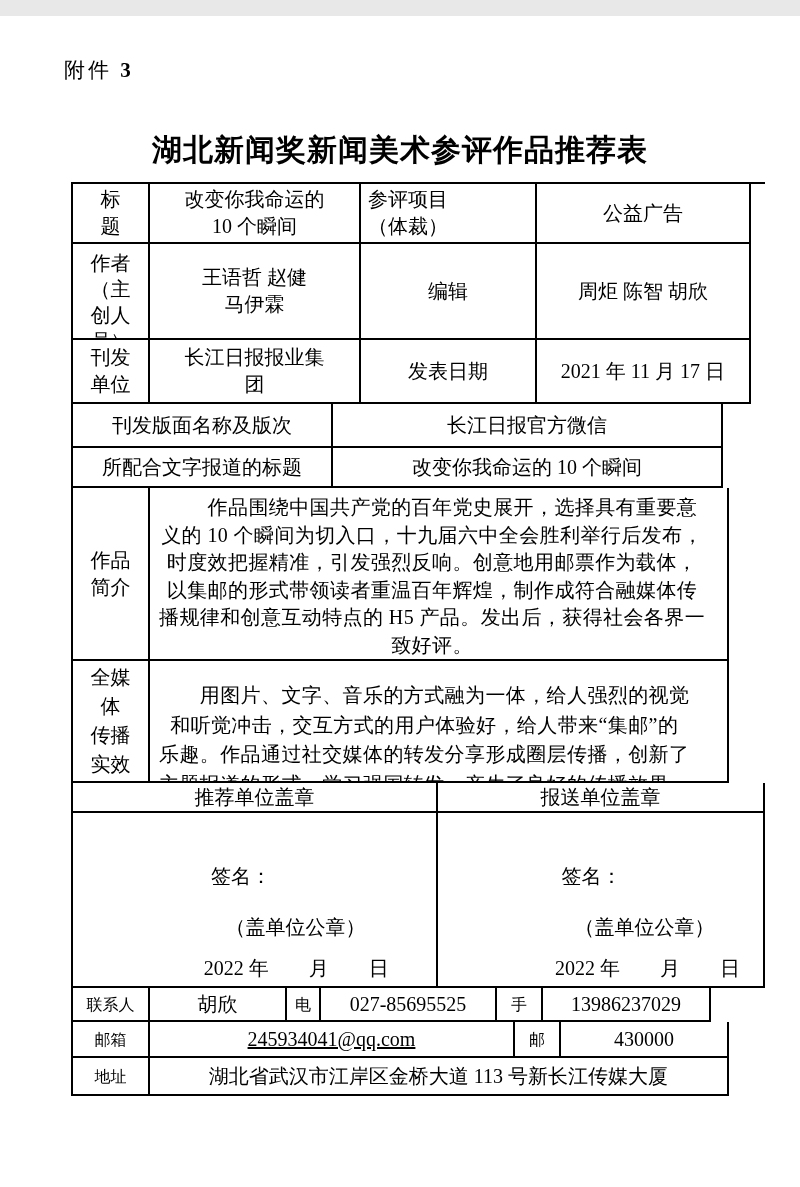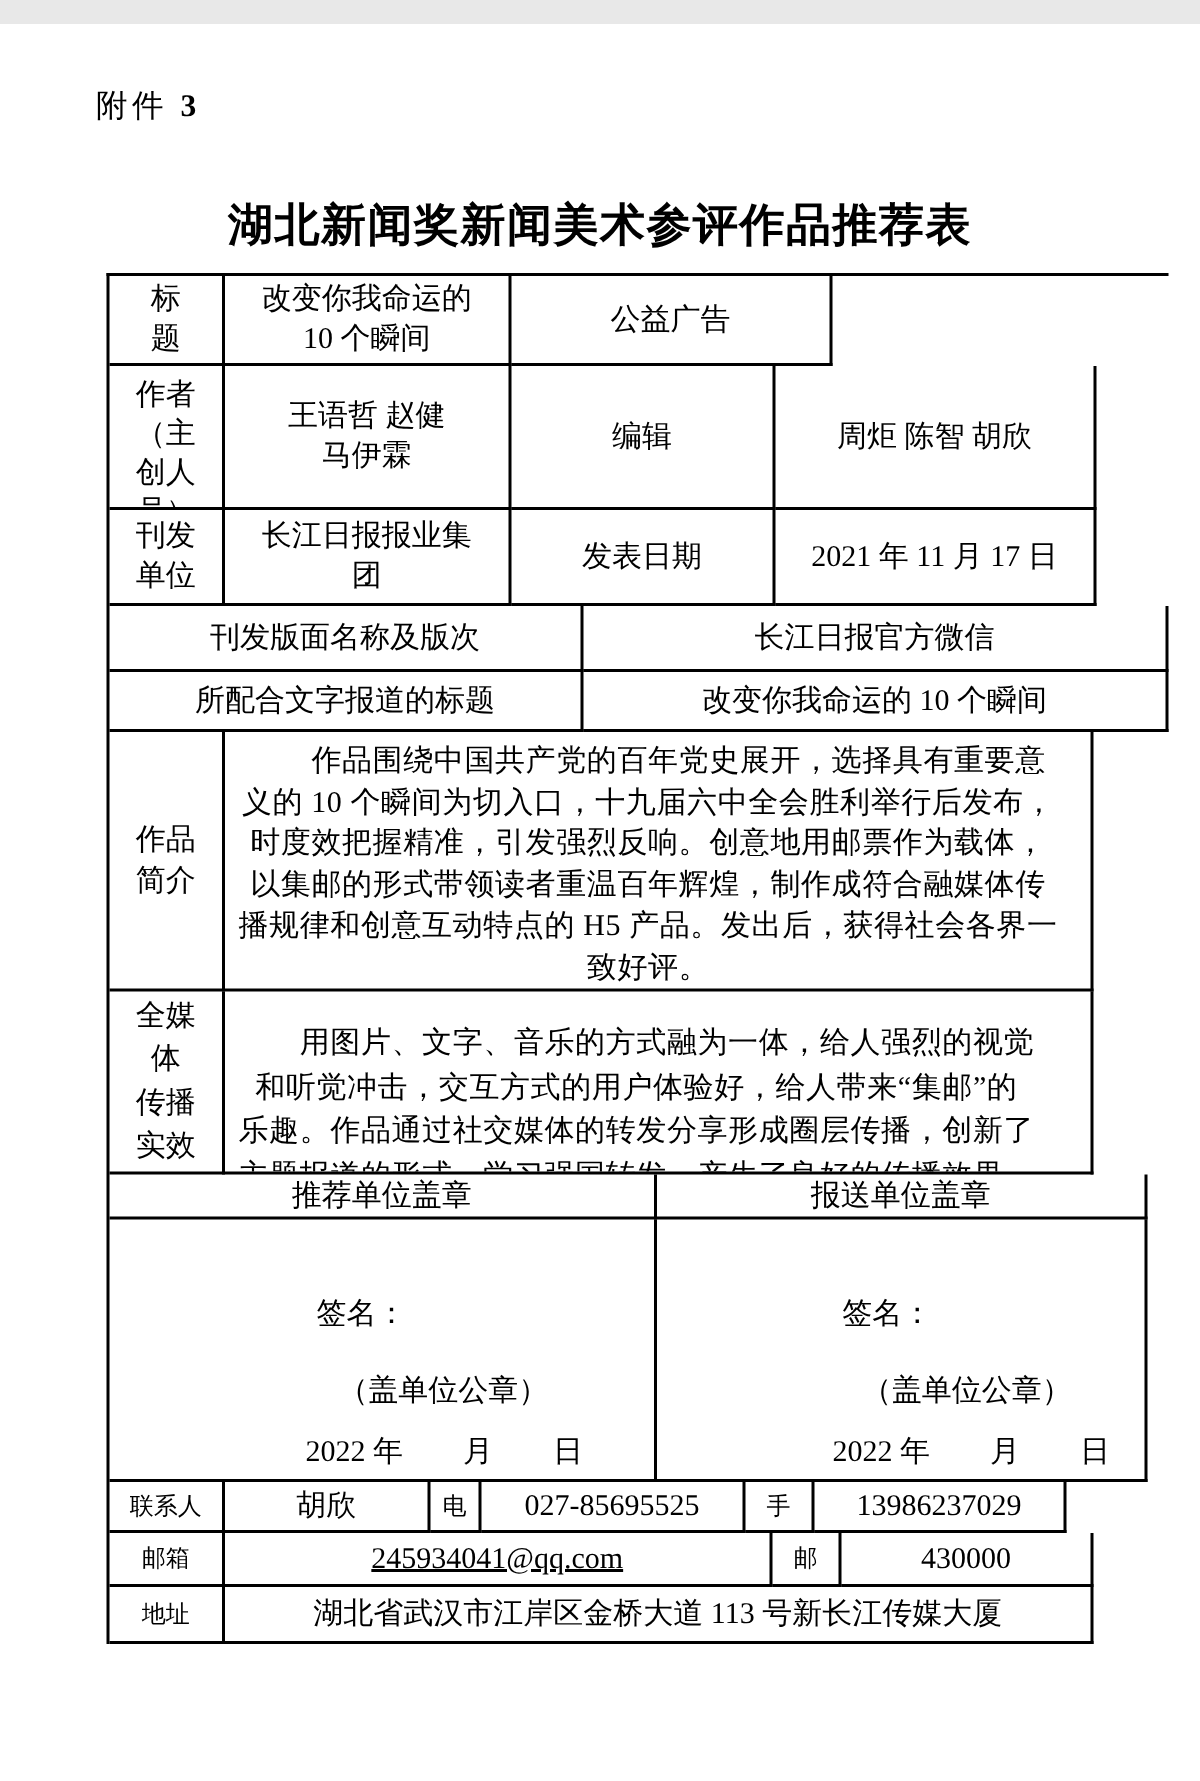--- a/index.html
+++ b/index.html
@@ -31,22 +31,22 @@
   .td {
     box-sizing:border-box;
     border-right:2px solid #000; border-bottom:2px solid #000;
     display:flex; flex-direction:column;
     justify-content:center; align-items:center;
     text-align:center;
     font-size:20px; line-height:27px;
     overflow:hidden;
   }
   
-  .w1{width:77px}.w2{width:191px}.w3{width:176px}.w4{width:214px}
-  .wA{width:316px}.wB{width:390px}
+  .w1{width:77px}.w2{width:211px}.w3{width:176px}.w4{width:214px}
+  .wA{width:260px}.wB{width:390px}
   .wP{width:579px}
   .wS1{width:365px}.wS2{width:327px}
   .wc2{width:137px}.wc3{width:34px}.wc4{width:176px}.wc5{width:46px}.wc6{width:168px}
   .we2{width:365px}
 
   .ml{white-space:pre-line;}
   .l{align-items:flex-start; text-align:left; padding-left:7px;}
   .top{justify-content:flex-start; padding-top:6px; line-height:26px;}
   .sm{font-size:16px;}
   .para{
@@ -76,20 +76,22 @@
 
   <div class="doc-title">湖北新闻奖新闻美术参评作品推荐表</div>
 
   <div class="tbl">
 
     <div class="tr" style="height:60px">
       <div class="td w1 ml">标
 题</div>
       <div class="td w2 ml">改变你我命运的
 10 个瞬间</div>
+      <div class="td w3 ml l">参评项目
+（体裁）</div>
       <div class="td w4">公益广告</div>
     </div>
 
     <div class="tr" style="height:96px">
       <div class="td w1 ml top">作者
 （主
 创人
 员）</div>
       <div class="td w2 ml">王语哲 赵健
 马伊霖</div>

